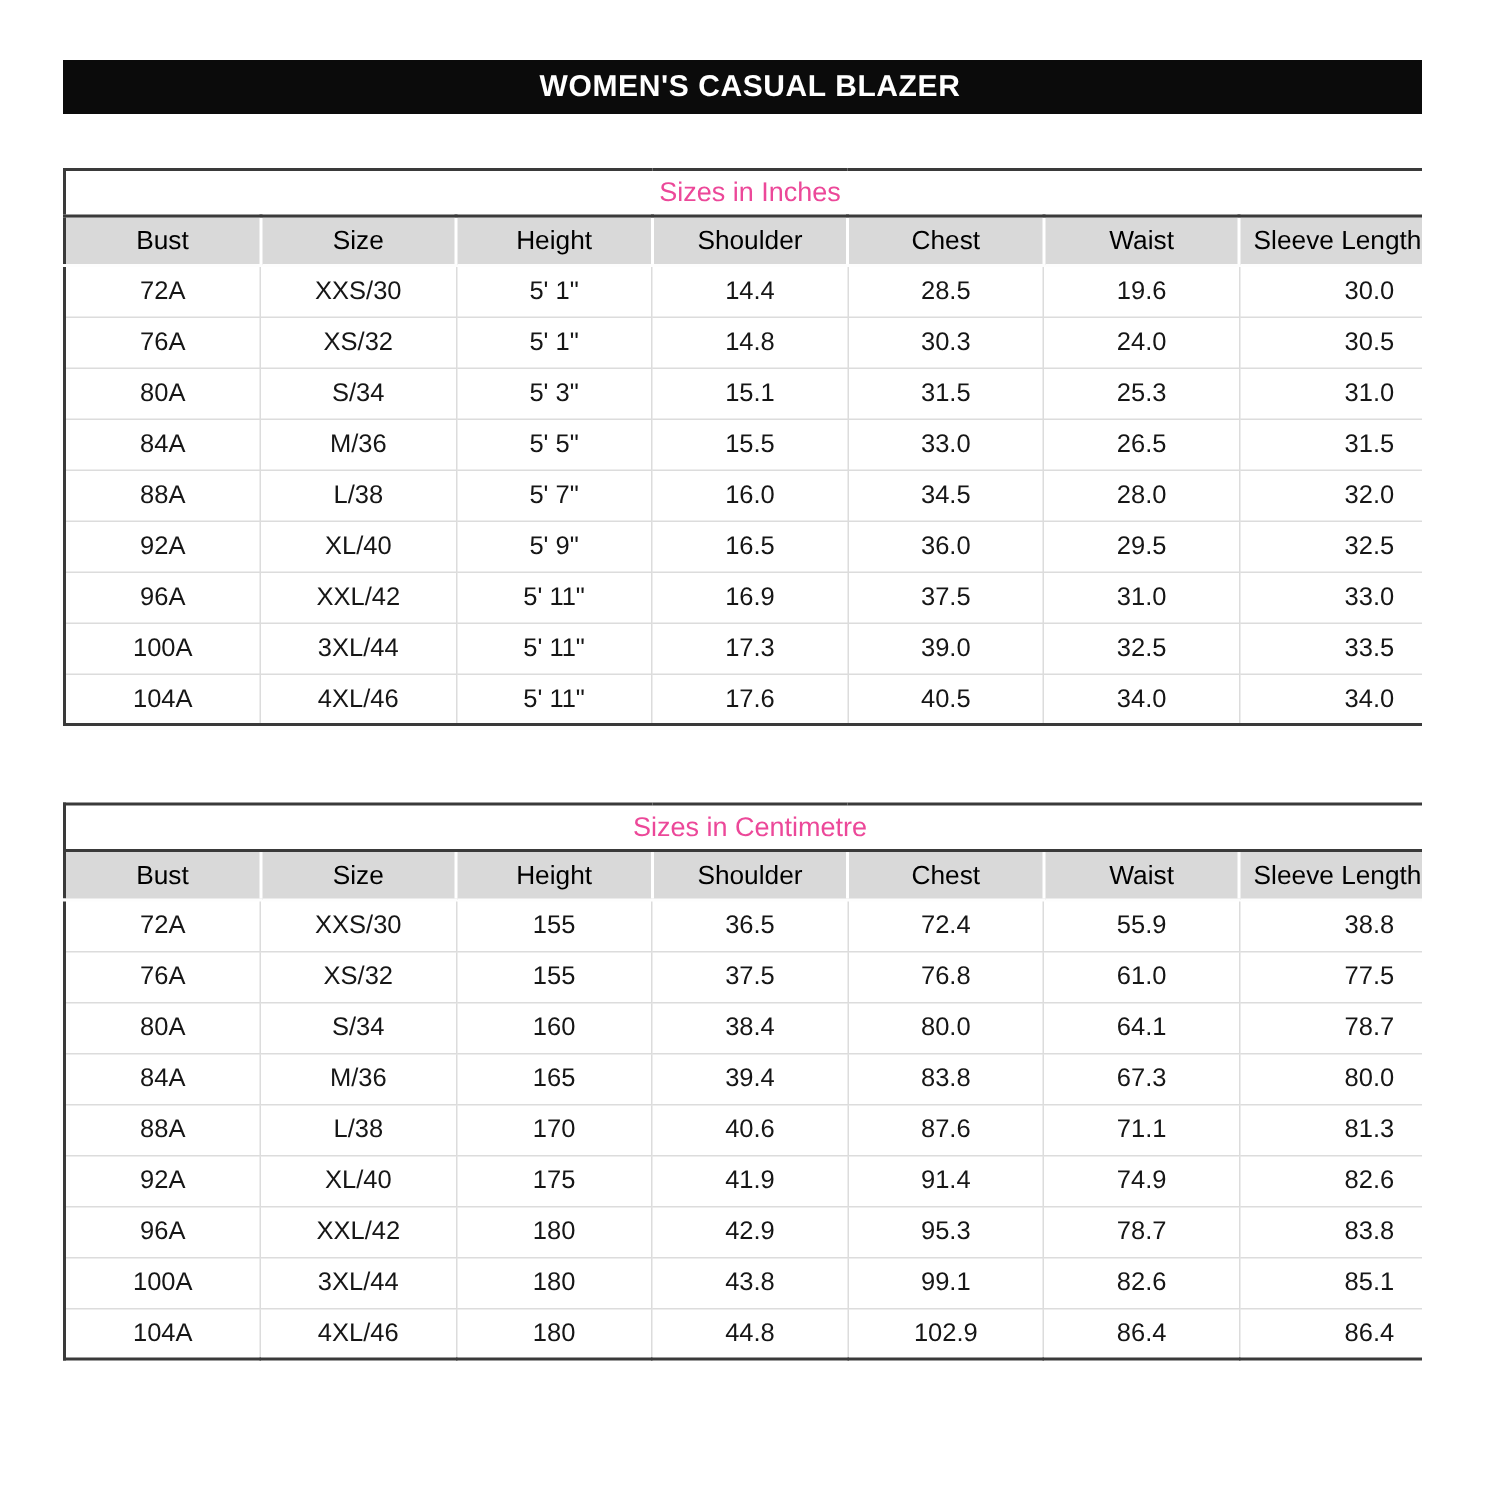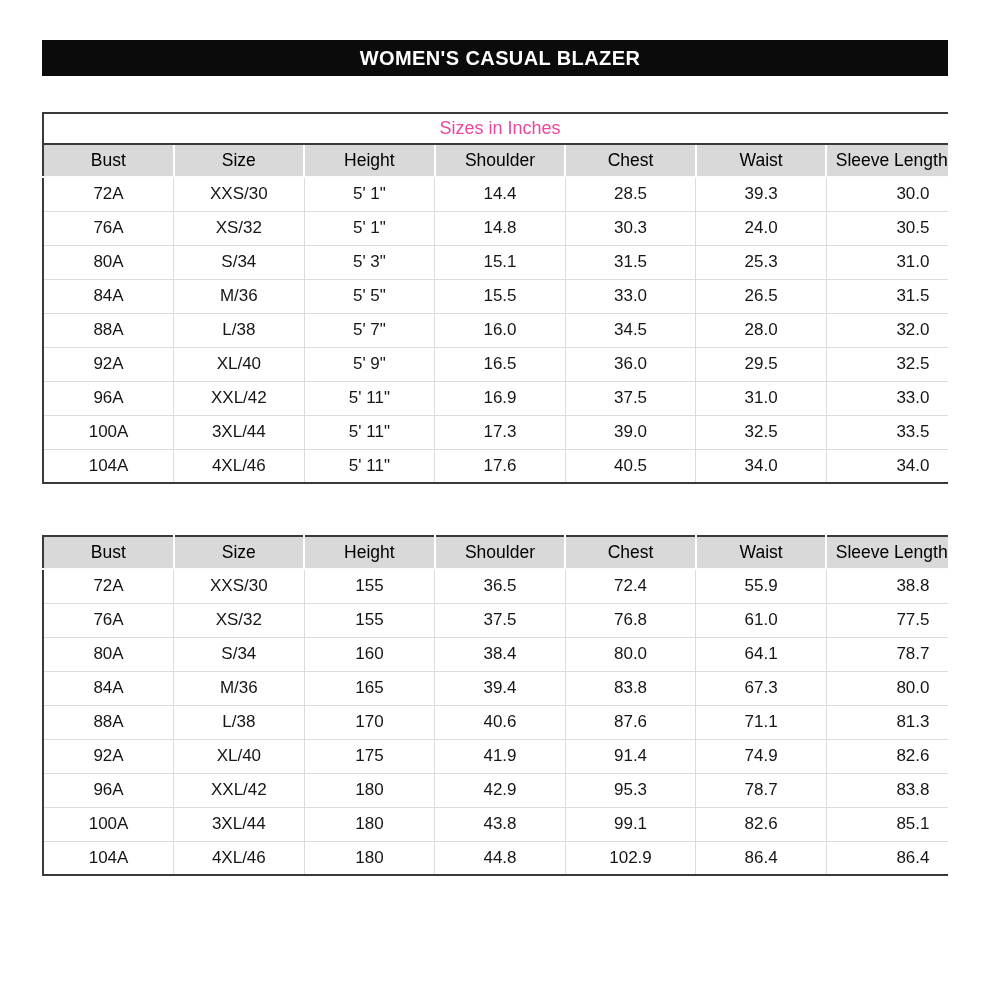--- a/index.html
+++ b/index.html
@@ -104,21 +104,21 @@
           <th>Sleeve Length</th>
         </tr>
     </thead>
     <tbody>
         <tr>
           <td>72A</td>
           <td>XXS/30</td>
           <td>5' 1"</td>
           <td>14.4</td>
           <td>28.5</td>
-          <td>39.3</td>
+          <td>19.6</td>
           <td>30.0</td>
         </tr>
         <tr>
           <td>76A</td>
           <td>XS/32</td>
           <td>5' 1"</td>
           <td>14.8</td>
           <td>30.3</td>
           <td>24.0</td>
           <td>30.5</td>
@@ -184,20 +184,23 @@
           <td>17.6</td>
           <td>40.5</td>
           <td>34.0</td>
           <td>34.0</td>
         </tr>
       </tbody>
   </table>
 
   <table class="size-table t-cm">
     <thead>
+      <tr class="title-row">
+        <th colspan="7">Sizes in Centimetre</th>
+      </tr>
       <tr class="header-row">
           <th>Bust</th>
           <th>Size</th>
           <th>Height</th>
           <th>Shoulder</th>
           <th>Chest</th>
           <th>Waist</th>
           <th>Sleeve Length</th>
         </tr>
     </thead>

